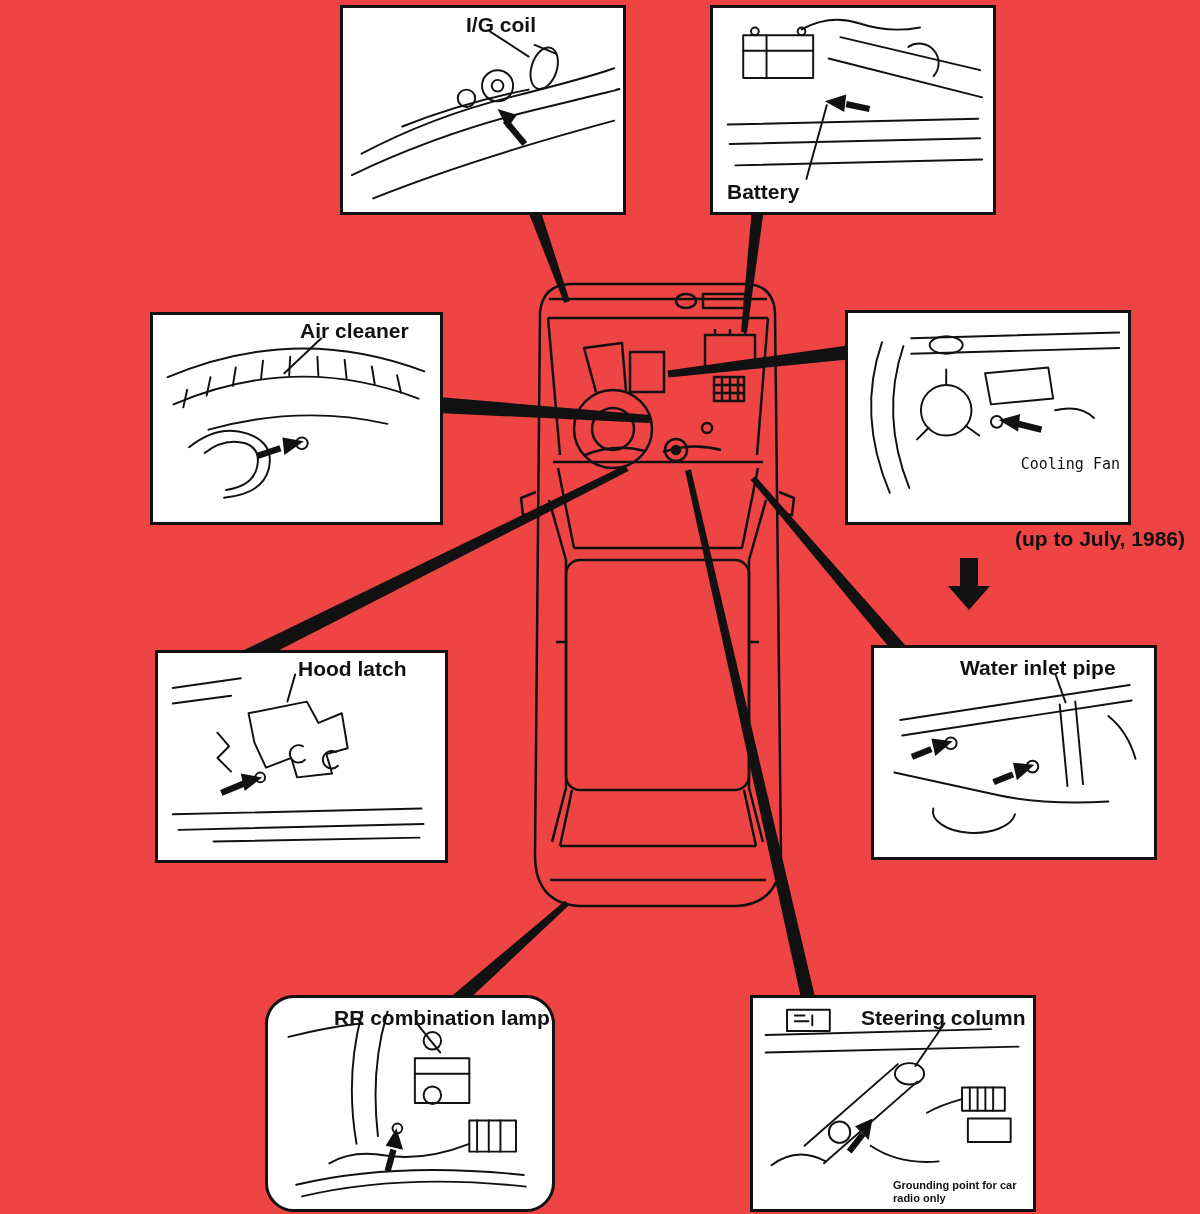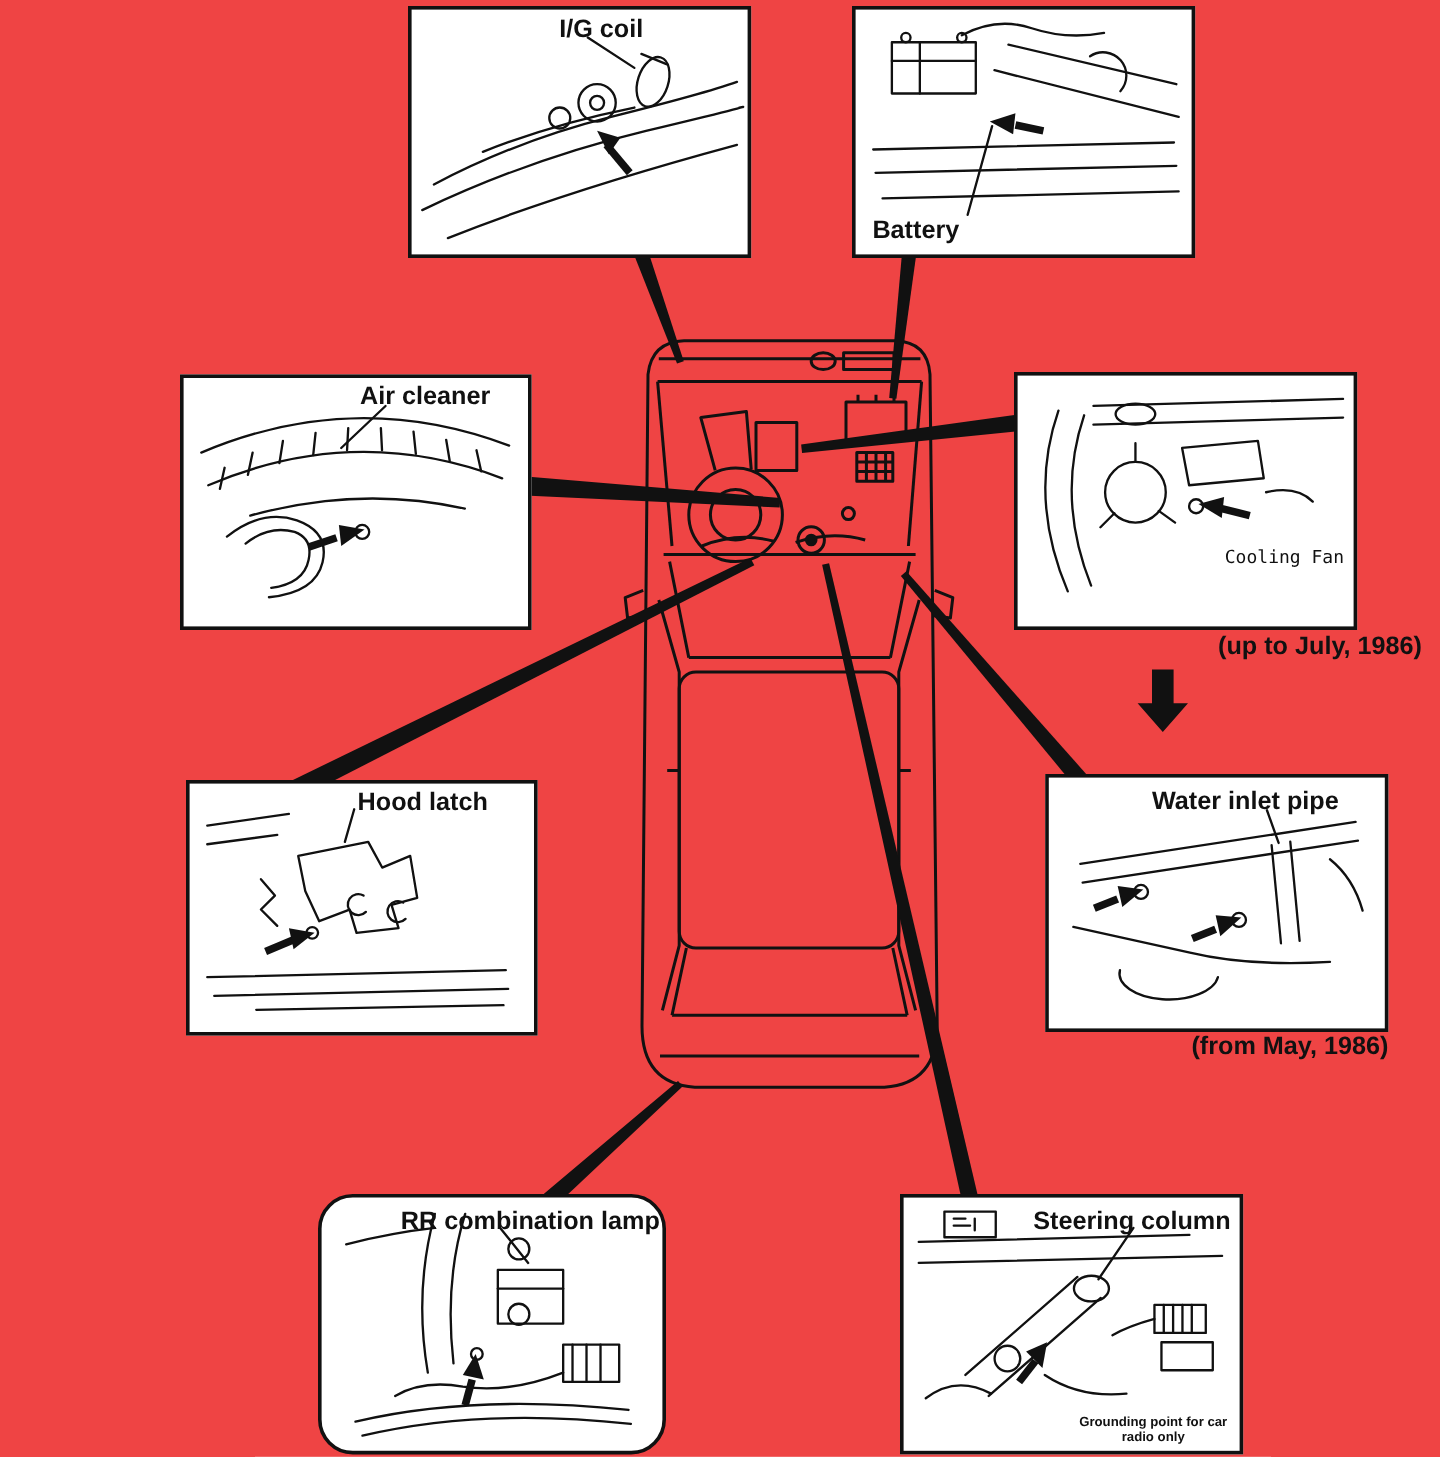--- a/index.html
+++ b/index.html
@@ -244,21 +244,21 @@
         <path d="M34,204 Q136,180 264,194"></path>
         <circle cx="132" cy="134" r="5"></circle>
         <path d="M152,26 L176,56"></path>
       </g>
       <line class="th" x1="122" y1="178" x2="128" y2="156"></line>
       <polygon class="fl" points="131,134 120,152 138,156"></polygon>
     </svg>
     <div class="label">RR combination lamp</div>
   </div>
 
-  <div class="callout" id="box-steering" style="left:750px; top:995px; width:286px; height:217px;text-align:center;">
+  <div class="callout" id="box-steering" style="left:750px; top:995px; width:286px; height:217px;">
     <svg class="sketch" viewBox="0 0 286 217">
       <g class="ln">
         <path d="M12,38 L244,32"></path>
         <path d="M12,56 L272,50"></path>
         <rect x="34" y="12" width="44" height="22"></rect>
         <path d="M42,18 h10 M42,24 h14 M60,18 v10"></path>
         <path d="M52,152 L148,68"></path>
         <path d="M72,170 L168,86"></path>
         <ellipse cx="160" cy="78" rx="15" ry="11"></ellipse>
         <circle cx="88" cy="138" r="11"></circle>
@@ -271,15 +271,14 @@
         <path d="M196,26 L166,70"></path>
       </g>
       <line class="th" x1="98" y1="158" x2="112" y2="140"></line>
       <polygon class="fl" points="122,124 104,132 118,146"></polygon>
     </svg>
     <div class="label">Steering column</div>
     <div class="note">Grounding point for car radio only</div>
   </div>
 
   <div class="caption" id="caption-up-to-may">(up to July, 1986)</div>
-  <div class="caption" id="caption-from-may">(from May, 1986)</div>
 
 </div>
 
 </body></html>

